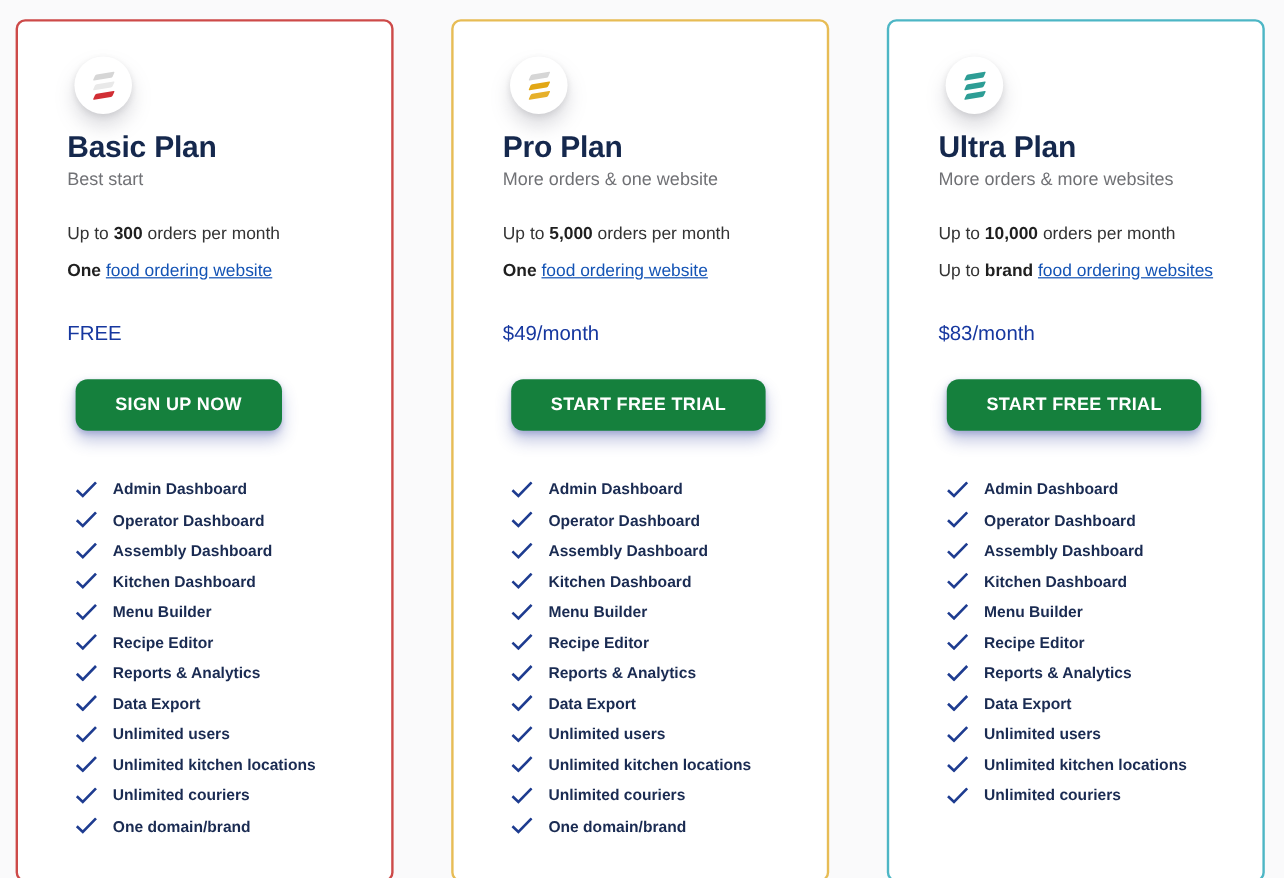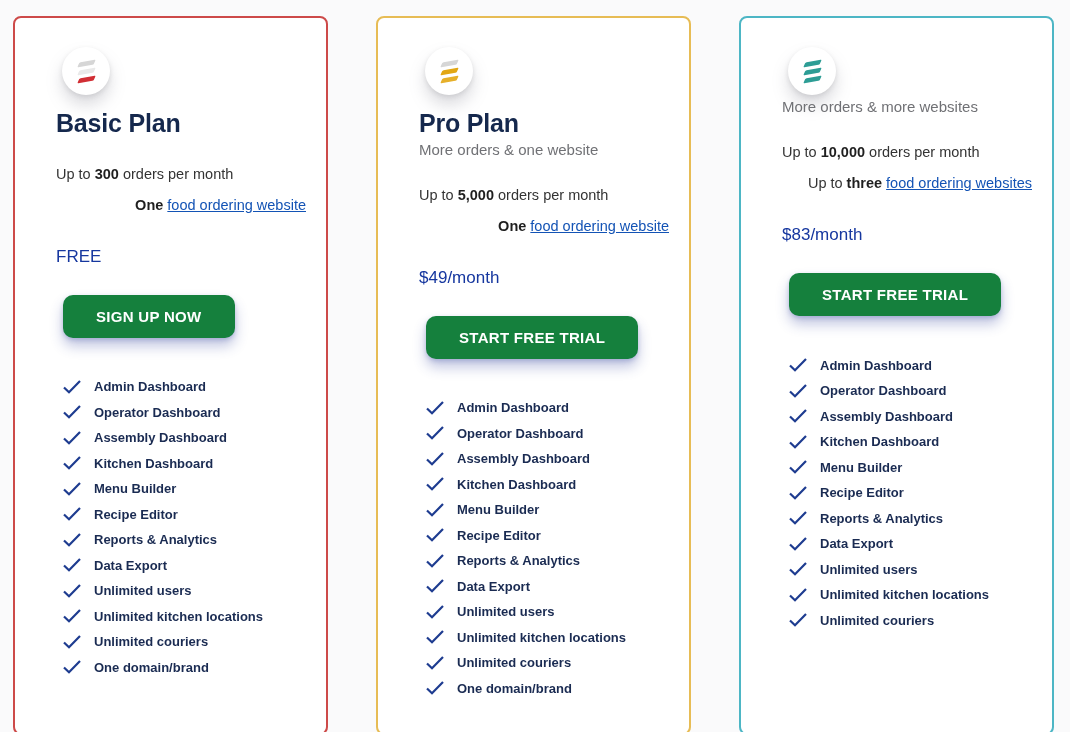--- a/index.html
+++ b/index.html
@@ -47,21 +47,21 @@
   .plan-subtitle{
     margin-top:3px;
     font-size:15px;line-height:1.2;
     color:#707175;
   }
   .meta-line{
     margin:27px 0 0;
     font-size:14.5px;line-height:1.25;
     color:#333333;
   }
-  .meta-line + .meta-line{margin-top:13px;text-align:right;}
+  .meta-line + .meta-line{margin-top:13px;}
   .meta-line b{font-weight:700;color:#1f1f1f;}
   .site-link{
     color:#1353b5;
     text-decoration:underline;
   }
   .price-line{
     margin:34px 0 0;
     font-size:17px;line-height:1;
     color:#16379f;
   }
@@ -107,20 +107,21 @@
 
   <section class="plan-card" style="--accent: #cd4a49;">
     <div class="logo-badge">
       <span class="stripes">
           <i class="stripe" style="background: rgb(214, 214, 214);"></i>
           <i class="stripe" style="background: rgb(233, 233, 233);"></i>
           <i class="stripe" style="background: rgb(209, 46, 52);"></i>
         </span>
     </div>
     <h2 class="plan-title">Basic Plan</h2>
+    <div class="plan-subtitle">Best start</div>
     <p class="meta-line"><span>Up to </span><b>300</b><span> orders per month</span></p>
     <p class="meta-line"><span></span><b>One</b><span> </span><a href="#" class="site-link">food ordering website</a></p>
     <p class="price-line"><b>FREE</b><span></span></p>
     <button class="cta-button">SIGN UP NOW</button>
     <ul class="features">
       <li class="feature-row">
           <span class="check">
             <svg width="18" height="14" viewBox="0 0 18 14">
               <path d="M1 7.5 L6 12.3 L17 1" fill="none" stroke="#1e3c90" stroke-width="2.2"></path>
             </svg>
@@ -333,23 +334,24 @@
   </section>
 
   <section class="plan-card" style="--accent: #4db6c5;">
     <div class="logo-badge">
       <span class="stripes">
           <i class="stripe" style="background: rgb(45, 157, 149);"></i>
           <i class="stripe" style="background: rgb(45, 157, 149);"></i>
           <i class="stripe" style="background: rgb(45, 157, 149);"></i>
         </span>
     </div>
+    <h2 class="plan-title">Ultra Plan</h2>
     <div class="plan-subtitle">More orders &amp; more websites</div>
     <p class="meta-line"><span>Up to </span><b>10,000</b><span> orders per month</span></p>
-    <p class="meta-line"><span>Up to </span><b>three</b><span> </span><a href="#" class="site-link">food ordering websites</a></p>
+    <p class="meta-line"><span>Up to </span><b>brand</b><span> </span><a href="#" class="site-link">food ordering websites</a></p>
     <p class="price-line"><b>$83</b><span>/month</span></p>
     <button class="cta-button">START FREE TRIAL</button>
     <ul class="features">
       <li class="feature-row">
           <span class="check">
             <svg width="18" height="14" viewBox="0 0 18 14">
               <path d="M1 7.5 L6 12.3 L17 1" fill="none" stroke="#1e3c90" stroke-width="2.2"></path>
             </svg>
           </span>
           <span class="feature-label">Admin Dashboard</span>

